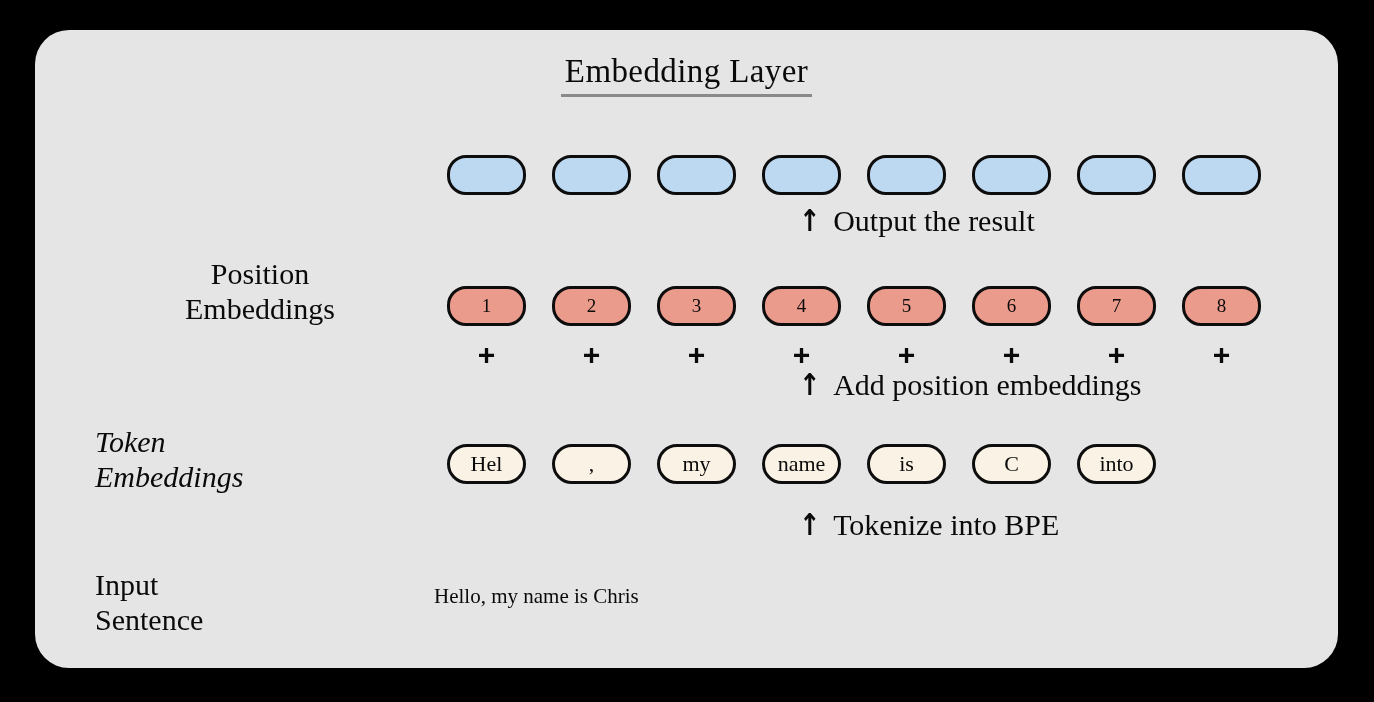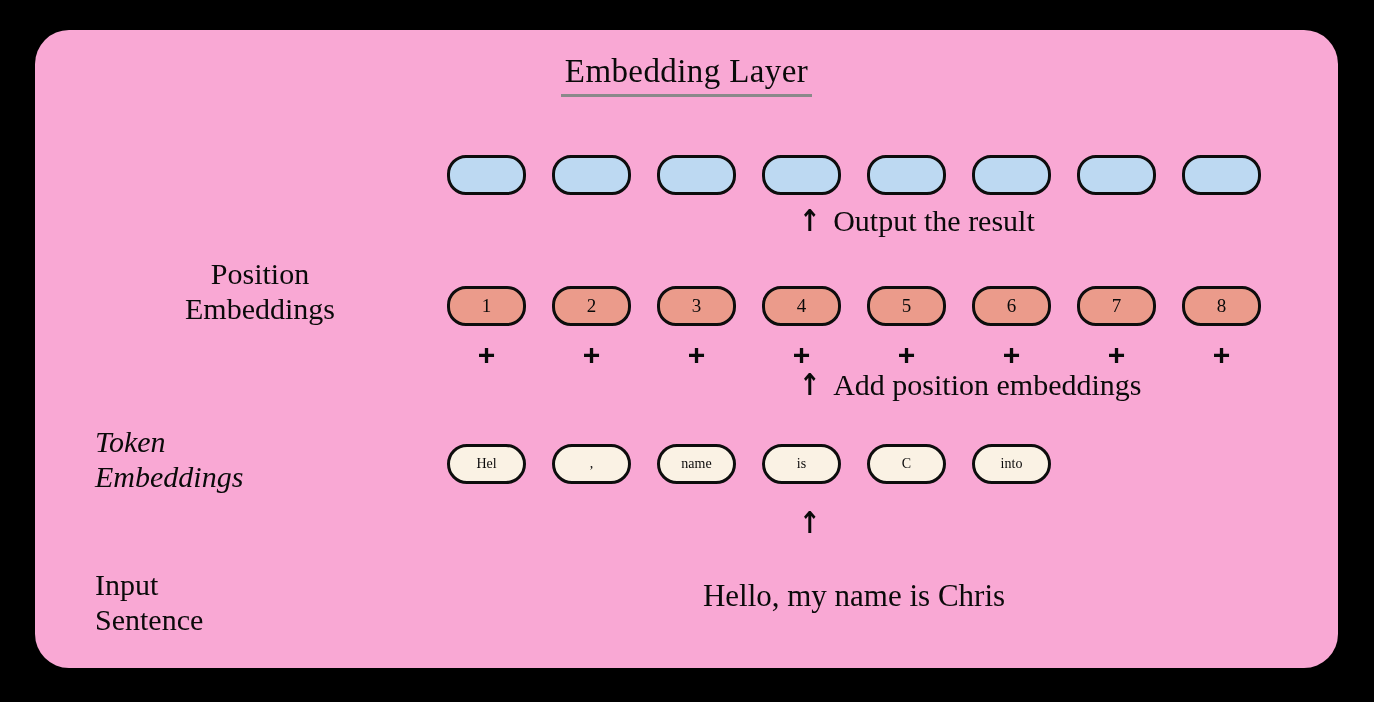--- a/index.html
+++ b/index.html
@@ -21,21 +21,21 @@
     background: #000000;
   }
 
   
   #card {
     position: absolute;
     left: 35px;
     top: 30px;
     width: 1303px;
     height: 638px;
-    background: #f9a8d4;
+    background: #e5e5e5;
     border-radius: 34px;
   }
 
   
   #title-wrap {
     position: absolute;
     left: 0;
     top: 22px;
     width: 1303px;
     text-align: center;
@@ -118,21 +118,21 @@
     font-weight: 700;
   }
 
   
   #row-token { top: 414px; }
   #row-token .pill {
     width: 79px;
     height: 40px;
     border-radius: 20px;
     background: #faf2e4;
-    font-size: 14px;
+    font-size: 22px;
   }
 
   
   .annotation {
     position: absolute;
     display: flex;
     align-items: center;
     gap: 11px;
     font-size: 30px;
     line-height: 34px;
@@ -151,22 +151,21 @@
   #anno-output   { left: 762px; top: 174px; }
   #anno-position { left: 762px; top: 338px; }
   #anno-tokenize { left: 762px; top: 478px; }
 
   
   #input-sentence {
     position: absolute;
     left: 399px;
     top: 548px;
     width: 840px;
-    text-align: center;
-    font-size: 31px;
+    font-size: 21px;
     line-height: 36px;
     color: #0a0a0a;
   }
 </style>
 </head>
 <body>
 
 <div id="stage">
   <div id="card">
 
@@ -257,33 +256,37 @@
     </div>
 
     <div class="pill-row" id="row-token">
       <div class="pill-cell">
           <div class="pill">Hel</div>
         </div>
       <div class="pill-cell">
           <div class="pill">,</div>
         </div>
       <div class="pill-cell">
+          <div class="pill">my</div>
+        </div>
+      <div class="pill-cell">
           <div class="pill">name</div>
         </div>
       <div class="pill-cell">
           <div class="pill">is</div>
         </div>
       <div class="pill-cell">
           <div class="pill">C</div>
         </div>
       <div class="pill-cell">
           <div class="pill">into</div>
         </div>
     </div>
 
     <div class="annotation" id="anno-tokenize">
       <span class="arrow-up">↑</span>
+      <span>Tokenize into BPE</span>
     </div>
 
     <div id="input-sentence">Hello, my name is Chris</div>
 
   </div>
 </div>
 
 </body></html>

